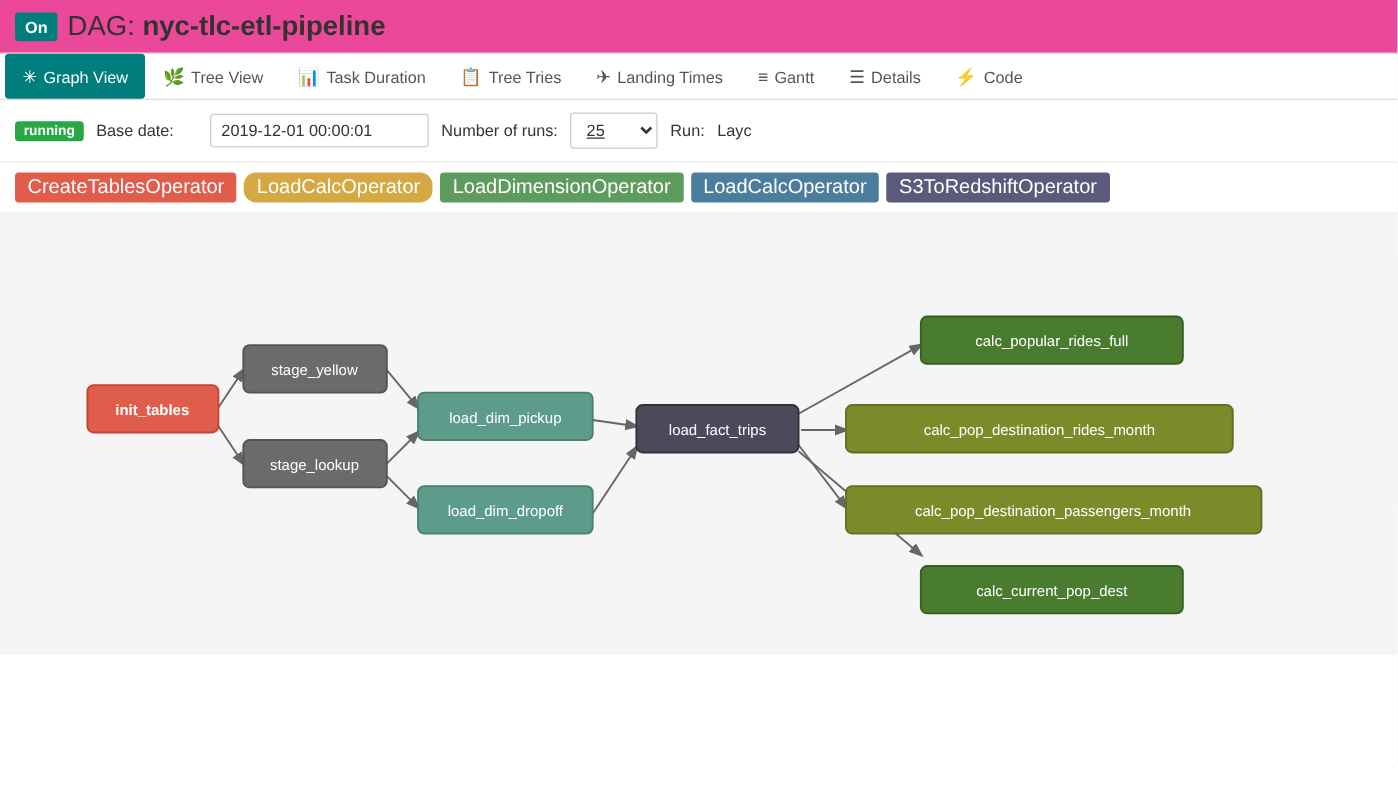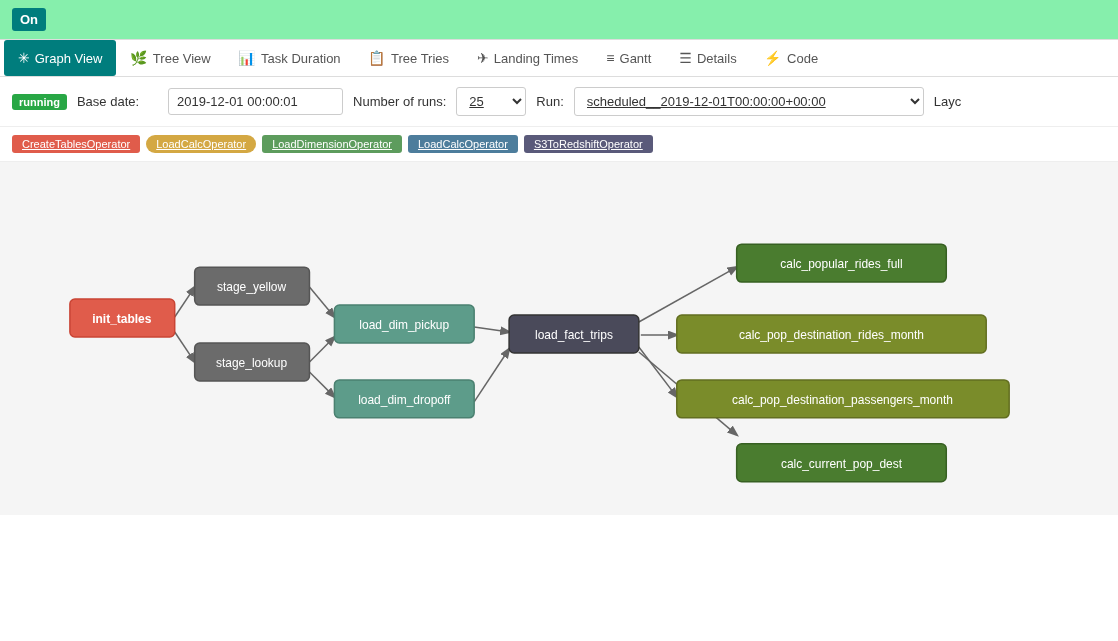--- a/index.html
+++ b/index.html
@@ -4,21 +4,21 @@
   <style>
     * { box-sizing: border-box; margin: 0; padding: 0; }
     body { font-family: Arial, sans-serif; background: #fff; font-size: 14px; }
 
     
     .header {
       display: flex;
       align-items: center;
       padding: 8px 12px;
       border-bottom: 1px solid #ddd;
-      background: #86efac;
+      background: #ec4899;
     }
     .on-badge {
       background: #007d7d;
       color: #fff;
       font-weight: bold;
       font-size: 13px;
       padding: 4px 8px;
       border-radius: 3px;
       margin-right: 8px;
     }
@@ -103,24 +103,23 @@
       display: flex;
       align-items: center;
       padding: 8px 12px;
       gap: 6px;
       flex-wrap: wrap;
       border-bottom: 1px solid #eee;
     }
     .legend-item {
       padding: 3px 10px;
       border-radius: 3px;
-      font-size: 11px;
+      font-size: 16px;
       color: #fff;
       font-weight: 500;
-      text-decoration: underline;
     }
 
     
     .graph-area {
       background: #f5f5f5;
       margin: 0;
       padding: 20px;
       min-height: 320px;
       position: relative;
       overflow: hidden;
@@ -130,20 +129,24 @@
     .dag-svg {
       width: 100%;
       height: 310px;
     }
   </style>
 </head>
 <body>
 
 <div class="header">
   <span class="on-badge">On</span>
+  <h1 class="dag-title">
+    <span>DAG:</span>
+    <strong>nyc-tlc-etl-pipeline</strong>
+  </h1>
 </div>
 
 <nav class="nav-tabs">
   <button class="nav-tab active">
     <span class="tab-icon">✳</span>
     <span>Graph View</span>
   </button>
   <button class="nav-tab">
     <span class="tab-icon">🌿</span>
     <span>Tree View</span>
@@ -178,23 +181,20 @@
   <span class="badge-running">running</span>
   <label class="controls-label">Base date:</label>
   <input class="controls-input" type="text" value="2019-12-01 00:00:01" style="width: 175px;">
   <label class="controls-label">Number of runs:</label>
   <select class="controls-select" style="width:70px;">
     <option>25</option>
     <option>10</option>
     <option>50</option>
   </select>
   <label class="controls-label">Run:</label>
-  <select class="controls-select run-select">
-    <option>scheduled__2019-12-01T00:00:00+00:00</option>
-  </select>
   <span class="controls-label">Layc</span>
 </div>
 
 <div class="legend-bar">
   <span class="legend-item" style="background:#e05c4b;">CreateTablesOperator</span>
   <span class="legend-item" style="background:#d4a843;border-radius:10px;">LoadCalcOperator</span>
   <span class="legend-item" style="background:#5d9c5d;">LoadDimensionOperator</span>
   <span class="legend-item" style="background:#4d7d9c;">LoadCalcOperator</span>
   <span class="legend-item" style="background:#5a5a7a;">S3ToRedshiftOperator</span>
 </div>

